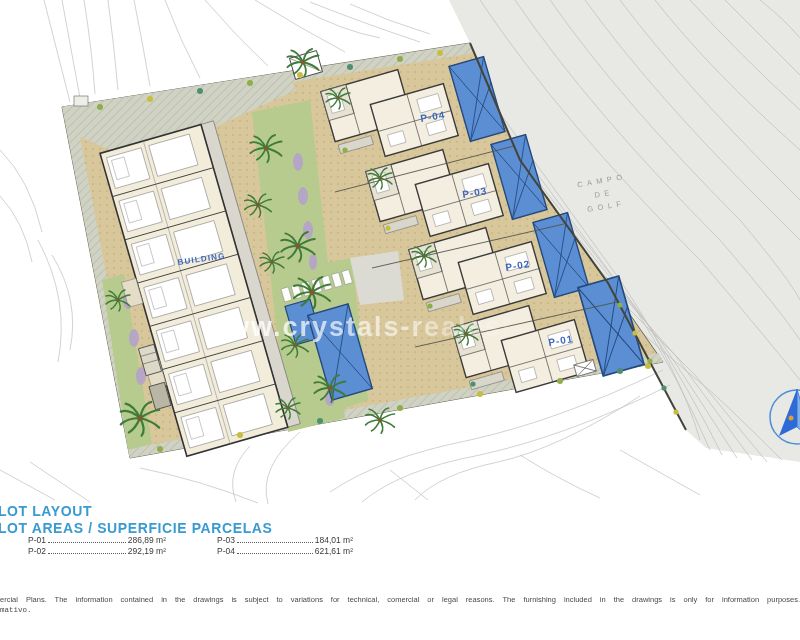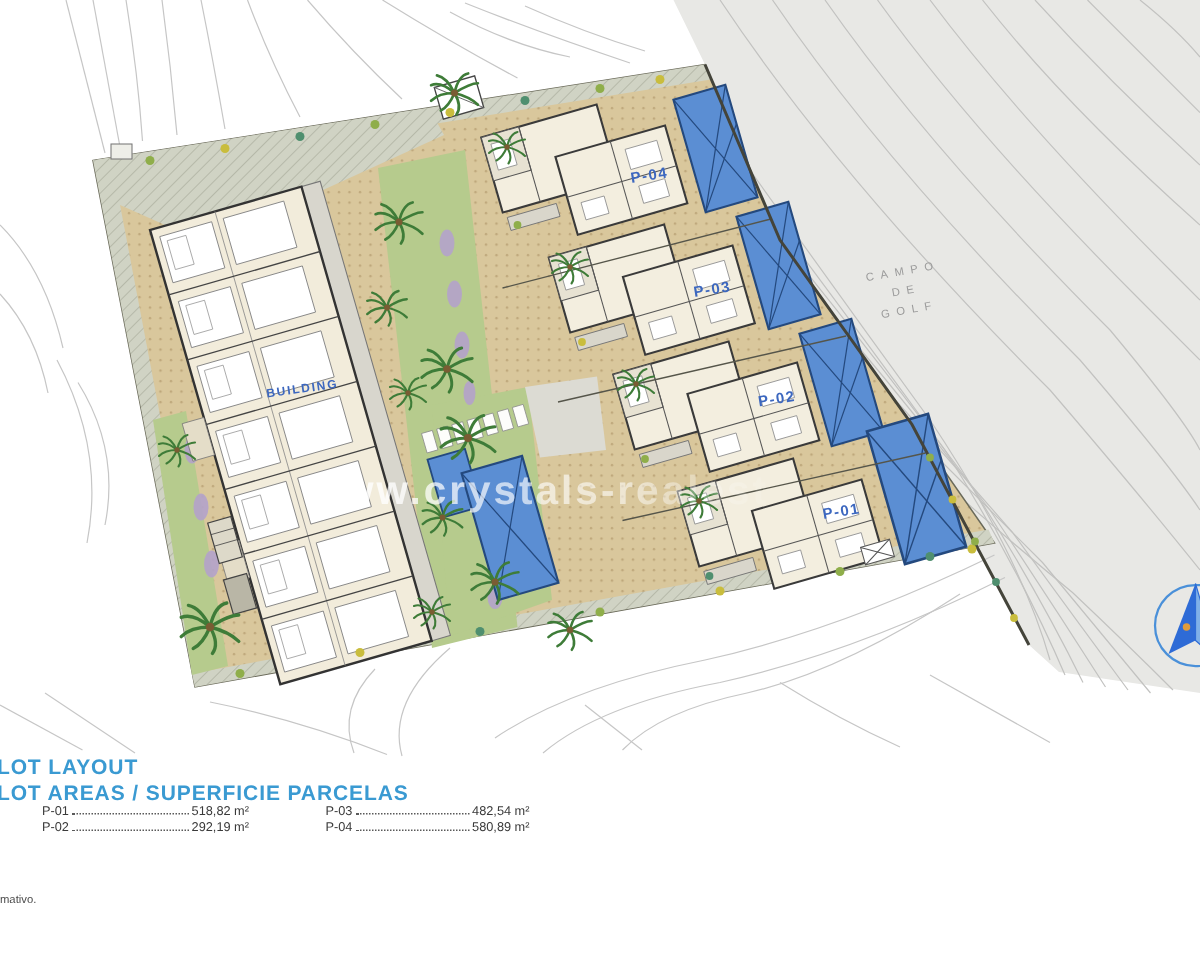--- a/index.html
+++ b/index.html
@@ -13,21 +13,21 @@
     color:#3a9ad2;letter-spacing:.6px;white-space:nowrap;}
   .area-col{position:absolute;top:534px;}
   .area-col.c1{left:28px;width:138px;}
   .area-col.c2{left:217px;width:136px;}
   .area-row{display:flex;align-items:flex-end;height:11px;font-size:8.5px;color:#3a3a3a;}
   .area-row .dots{flex:1;border-bottom:1.5px dotted #5a5a5a;margin:0 2px 2px 2px;}
   
   .disclaimer{position:absolute;left:0;top:595px;width:800px;color:#4a4a4a;}
   .disclaimer .dline{font-size:7.5px;line-height:10px;text-align:justify;text-align-last:justify;
     white-space:nowrap;overflow:hidden;}
-  .disclaimer .dline.last{text-align-last:left;}
+  .disclaimer .dline.last{text-align-last:left;font-family:Liberation Mono, monospace;}
   
   text{font-family:"Liberation Sans", sans-serif;}
   .plot-label{font-size:10px;font-weight:bold;fill:#3c67bf;letter-spacing:1px;}
   .building-label{font-size:8px;font-weight:bold;fill:#3c67bf;letter-spacing:1.2px;}
   .golf-label{font-size:7.5px;fill:#9b9b9b;letter-spacing:4.5px;}
   .watermark{font-size:27px;font-weight:bold;letter-spacing:2px;}
 </style>
 </head>
 <body>
 
@@ -343,36 +343,37 @@
   <text class="watermark" x="205" y="336" fill="url(#wmfade)">www.crystals-realest</text>
 </svg>
 
 <div class="legend-title">PLOT LAYOUT</div>
 <div class="legend-subtitle">PLOT AREAS / SUPERFICIE PARCELAS</div>
 
 <div class="area-col c1">
   <div class="area-row">
     <span>P-01</span>
     <span class="dots"></span>
-    <span>518,82 m²</span>
+    <span>286,89 m²</span>
   </div>
   <div class="area-row">
     <span>P-02</span>
     <span class="dots"></span>
     <span>292,19 m²</span>
   </div>
 </div>
 <div class="area-col c2">
   <div class="area-row">
     <span>P-03</span>
     <span class="dots"></span>
-    <span>482,54 m²</span>
+    <span>184,01 m²</span>
   </div>
   <div class="area-row">
     <span>P-04</span>
     <span class="dots"></span>
-    <span>580,89 m²</span>
+    <span>621,61 m²</span>
   </div>
 </div>
 
 <div class="disclaimer">
+  <div class="dline">ercial Plans. The information contained in the drawings is subject to variations for technical, comercial or legal reasons. The furnishing included in the drawings is only for information purposes.</div>
   <div class="dline last">mativo.</div>
 </div>
 
 </body></html>

